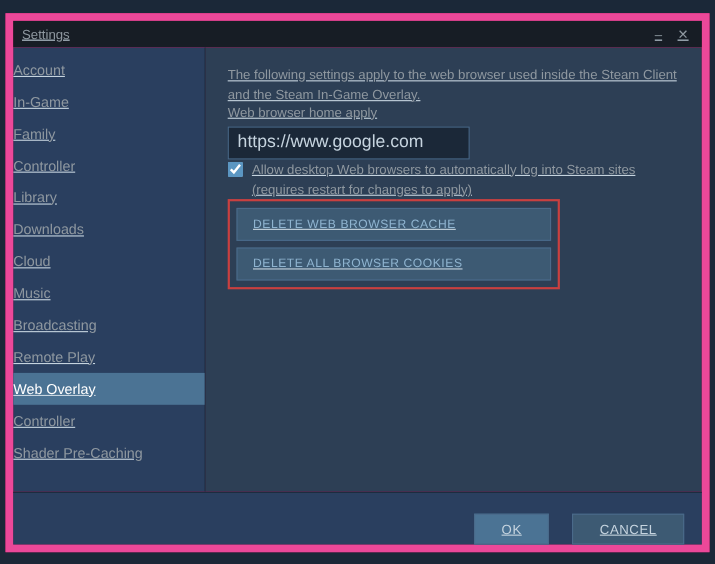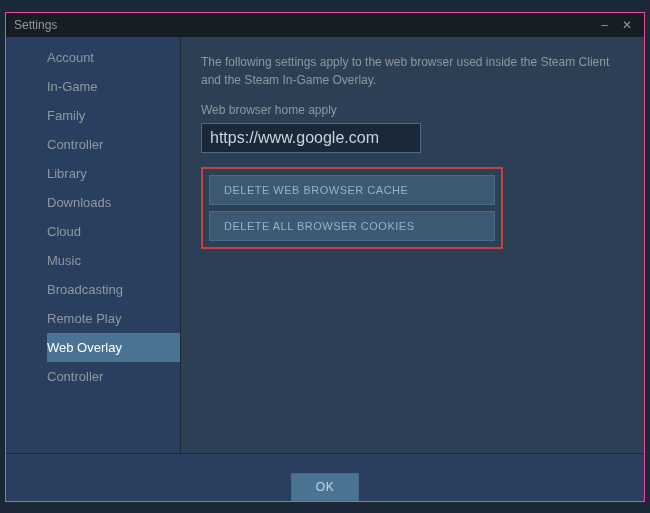--- a/index.html
+++ b/index.html
@@ -13,23 +13,24 @@
       color: #c6d4df;
       display: flex;
       align-items: center;
       justify-content: center;
     }
 
     .window {
       width: 640px;
       height: 490px;
       background: #be185d;
-      border: 1px solid #ec4899;
+      border: 7px solid #ec4899;
       display: flex;
       flex-direction: column;
+      text-decoration: underline;
     }
 
     .titlebar {
       background: #171d25;
       height: 24px;
       display: flex;
       align-items: center;
       justify-content: space-between;
       padding: 0 8px;
       flex-shrink: 0;
@@ -65,35 +66,33 @@
       flex-shrink: 0;
       border-right: 1px solid #1b2838;
     }
 
     .sidebar-item {
       padding: 7px 0;
       cursor: pointer;
       color: #8f98a0;
       font-size: 13px;
       white-space: nowrap;
-      margin-left: 41px;
     }
 
     .sidebar-item.active {
       background: #4b7394;
       color: #fff;
     }
 
     .main-panel {
       flex: 1;
       background: #2d3f55;
       padding: 16px 20px;
       display: flex;
       flex-direction: column;
-      gap: 14px;
     }
 
     .description-text {
       color: #8f98a0;
       font-size: 12px;
       line-height: 1.5;
     }
 
     .section-label {
       color: #8f98a0;
@@ -150,26 +149,25 @@
       cursor: pointer;
       text-align: left;
       letter-spacing: 0.5px;
     }
 
     .footer {
       background: #2a3f5f;
       border-top: 1px solid #1b2838;
       height: 48px;
       display: flex;
-      align-items: center;
+      align-items: flex-end;
       justify-content: flex-end;
       padding: 0 16px;
       gap: 21px;
       flex-shrink: 0;
-      flex-direction: column;
     }
 
     .footer-btn {
       padding: 6px 24px;
       font-size: 12px;
       cursor: pointer;
       border: 1px solid #4a6a8a;
       text-transform: uppercase;
       letter-spacing: 0.5px;
       color: #c6d4df;
@@ -205,36 +203,42 @@
         <div class="sidebar-item">Family</div>
         <div class="sidebar-item">Controller</div>
         <div class="sidebar-item">Library</div>
         <div class="sidebar-item">Downloads</div>
         <div class="sidebar-item">Cloud</div>
         <div class="sidebar-item">Music</div>
         <div class="sidebar-item">Broadcasting</div>
         <div class="sidebar-item">Remote Play</div>
         <div class="sidebar-item active">Web Overlay</div>
         <div class="sidebar-item">Controller</div>
+        <div class="sidebar-item">Shader Pre-Caching</div>
       </div>
 
     <div class="main-panel">
       <p class="description-text">The following settings apply to the web browser used inside the Steam Client and the Steam In-Game Overlay.</p>
 
       <div>
         <div class="section-label">Web browser home apply</div>
         <input class="url-input" type="text" value="https://www.google.com" style="">
       </div>
 
+      <div class="checkbox-row">
+        <input type="checkbox" checked="" style="">
+        <span class="checkbox-label">Allow desktop Web browsers to automatically log into Steam sites (requires restart for changes to apply)</span>
+      </div>
 
       <div class="buttons-section">
         <button class="action-button">DELETE WEB BROWSER CACHE</button>
         <button class="action-button">DELETE ALL BROWSER COOKIES</button>
       </div>
 
       <div class="spacer"></div>
     </div>
   </div>
 
   <div class="footer">
     <button class="footer-btn ok">OK</button>
+    <button class="footer-btn cancel">CANCEL</button>
   </div>
 </div>
 
 </body></html>

